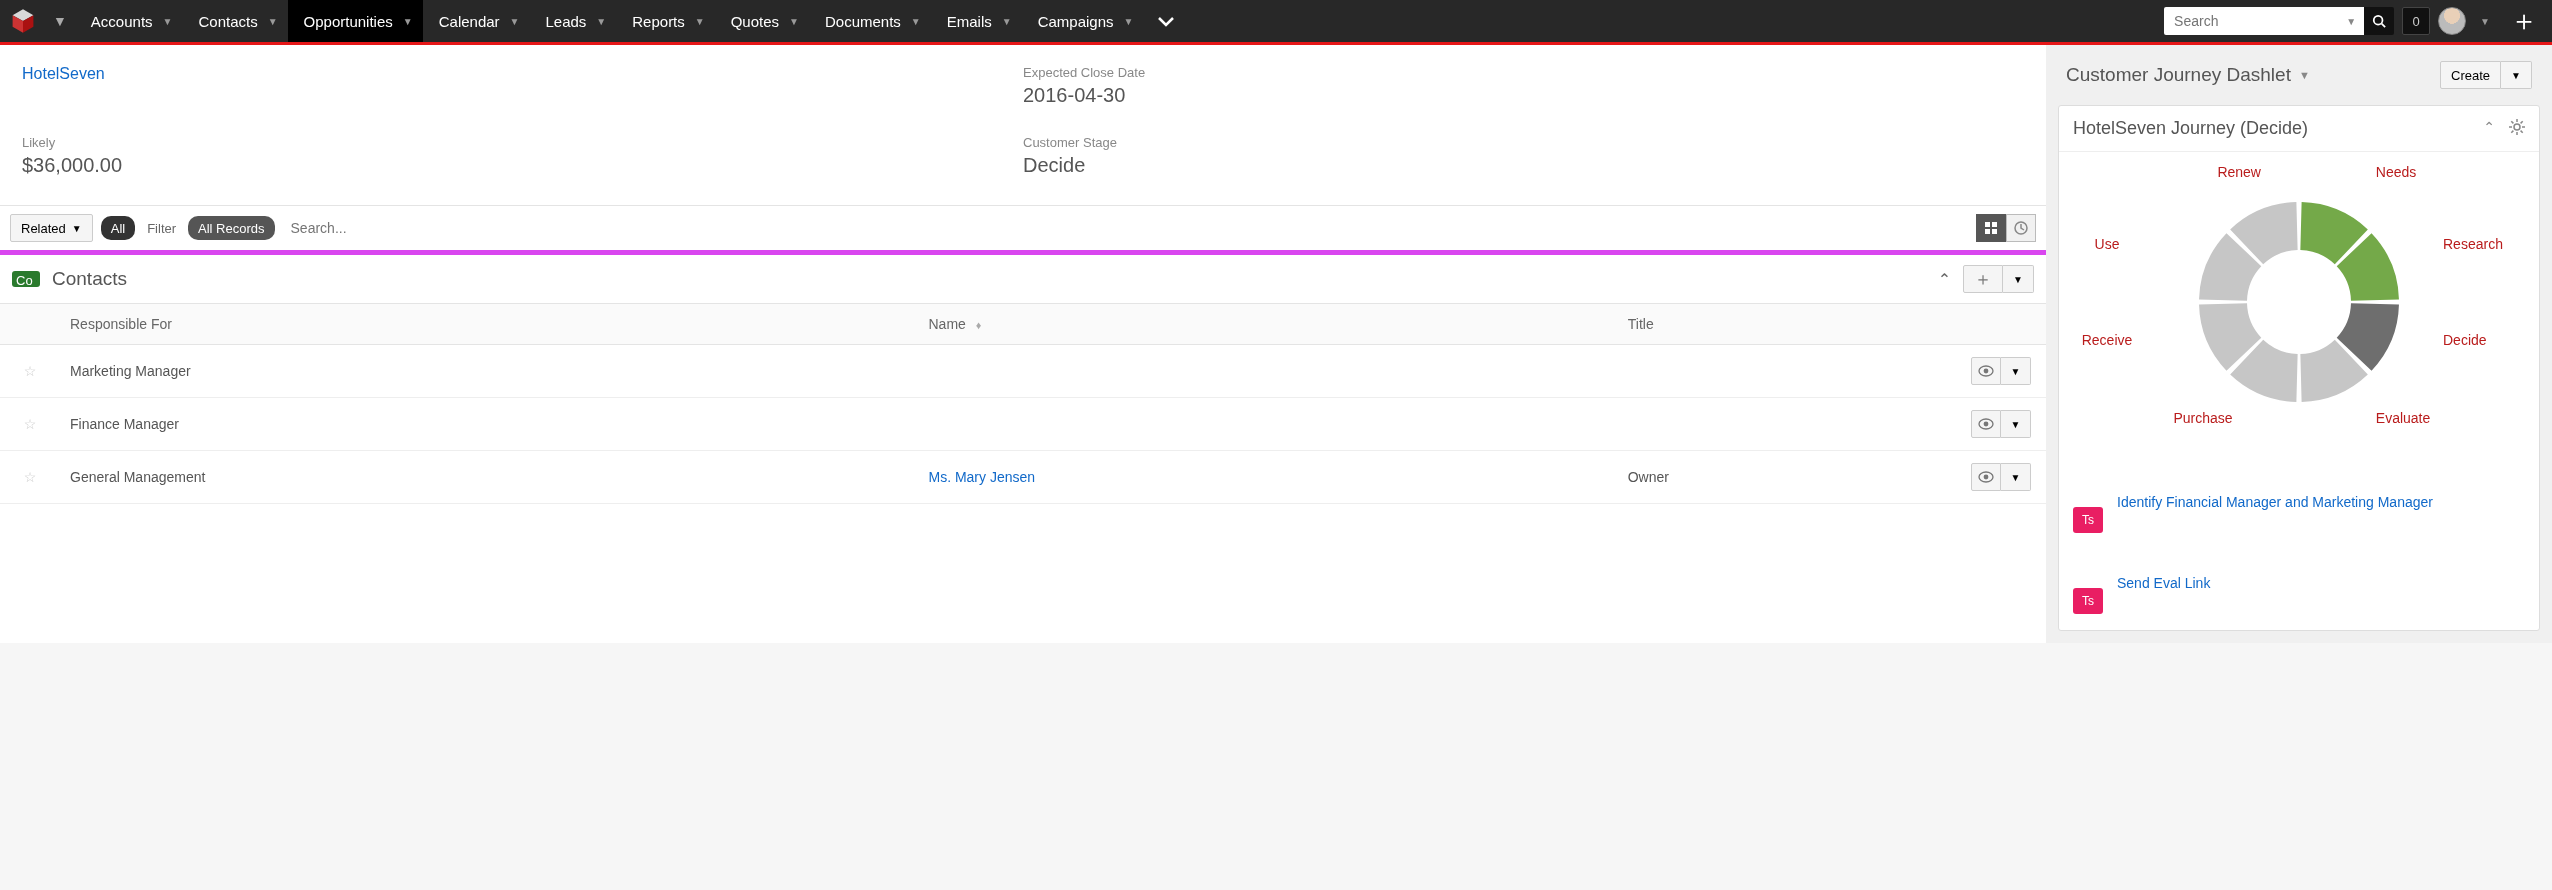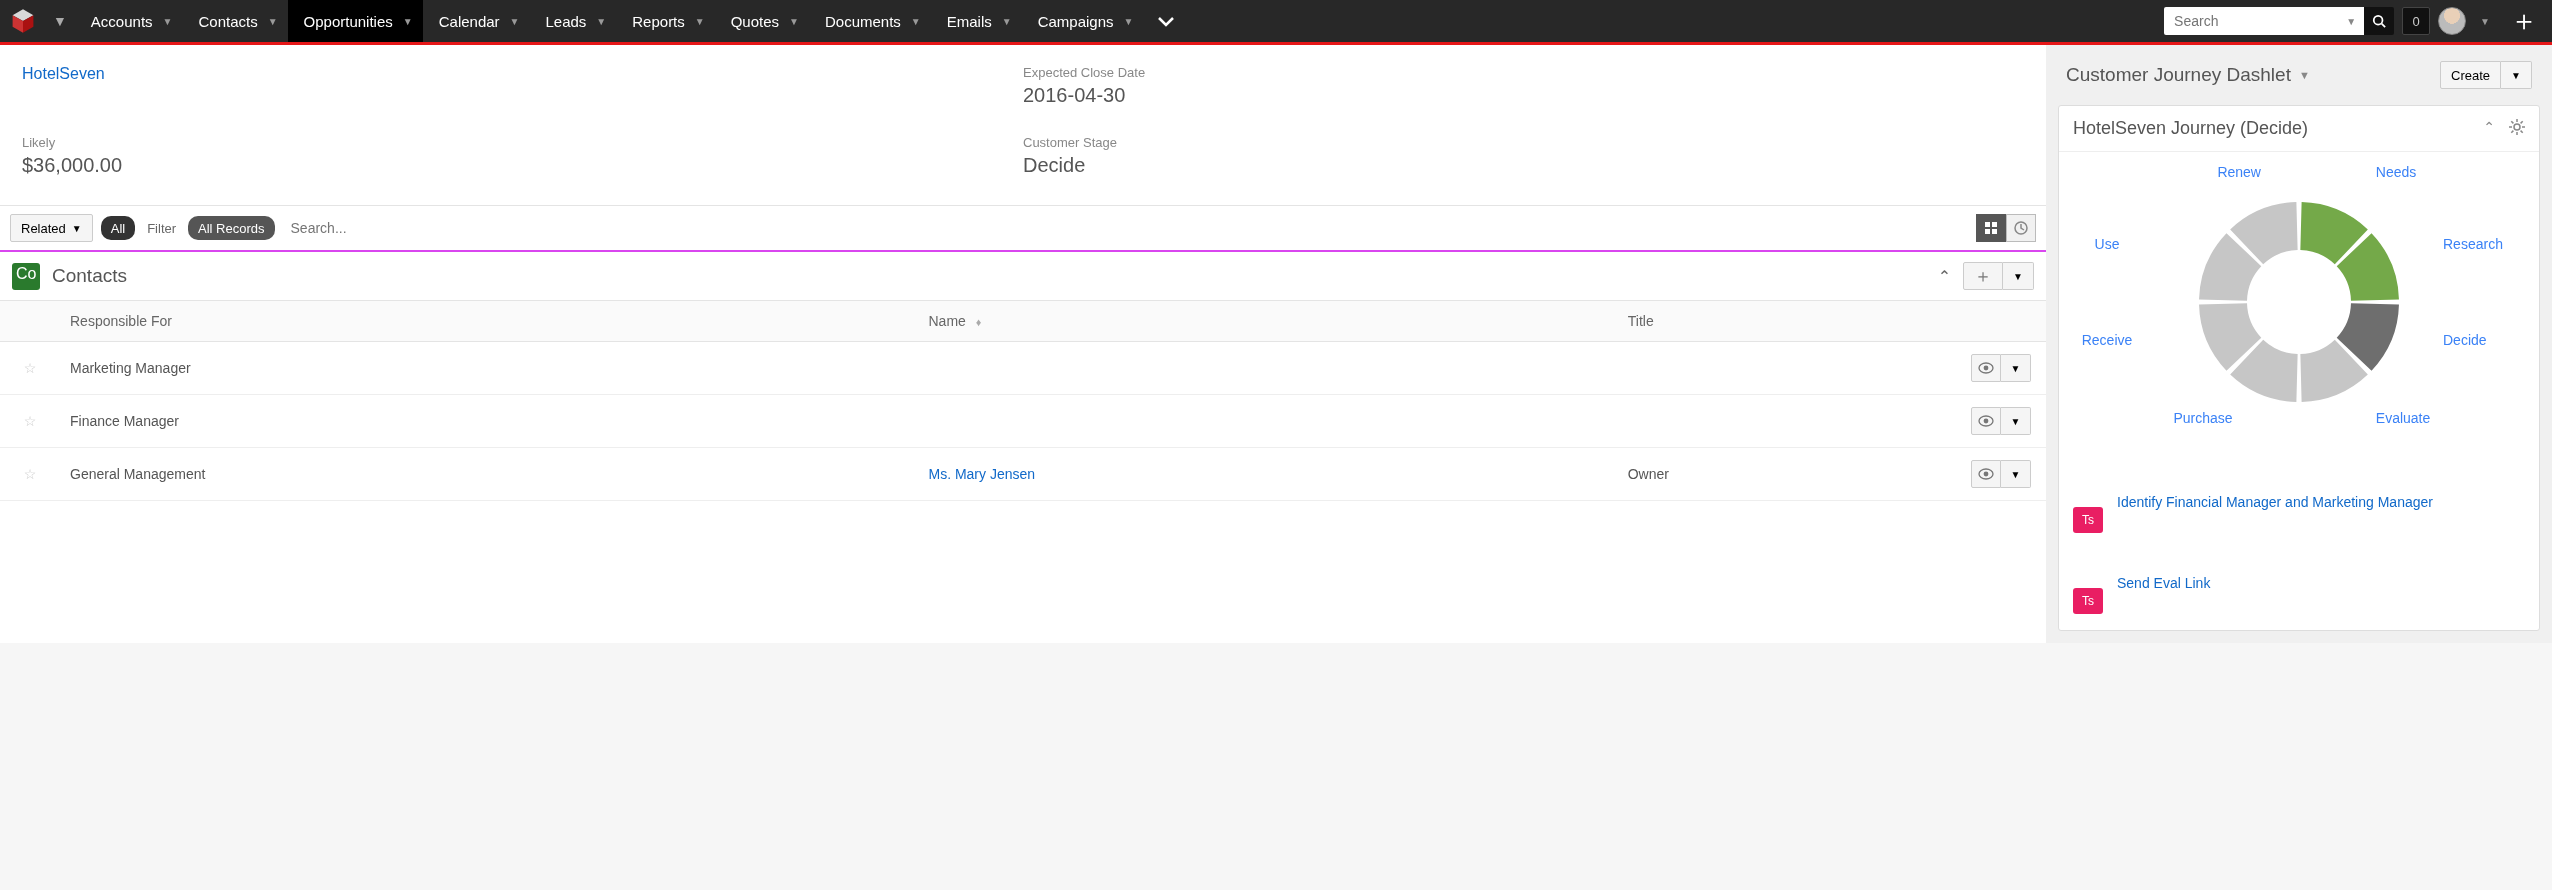--- a/index.html
+++ b/index.html
@@ -144,21 +144,21 @@
     row-gap: 28px;
     border-bottom:1px solid #e4e4e4;
   }
   .field-label{font-size:13px;color:#888;margin-bottom:4px;}
   .field-value{font-size:20px;color:#555;}
   .field-value.link{color:#1169c9;font-size:16px;}
 
   
   .rel-toolbar{
     display:flex; align-items:center; gap:8px;
-    padding:8px 10px; border-bottom:2px solid #d946ef;
+    padding:8px 10px; border-bottom:5px solid #d946ef;
   }
   .btn{
     border:1px solid #ccc; background:#f5f5f5; height:28px;
     display:inline-flex;align-items:center;padding:0 10px;font-size:13px;
     cursor:pointer; border-radius:2px; gap:6px;
   }
   .pill{
     background:#555;color:#fff;border-radius:10px;height:24px;padding:0 10px;
     display:inline-flex;align-items:center;font-size:13px;
   }
@@ -174,21 +174,21 @@
     display:flex;align-items:center;justify-content:center;cursor:pointer;
     color:#666;
   }
   .view-btn.active{background:#565656;color:#fff;border-color:#565656;}
 
   
   .subpanel-hdr{
     display:flex;align-items:center;gap:12px;
     padding:10px 12px;border-bottom:1px solid #e4e4e4;
   }
-  .mod-badge.sm{width:28px;height:27px;font-size:16px;padding:2px 4px;background:#2a7a2d;}
+  .mod-badge.sm{width:28px;height:16px;font-size:13px;padding:2px 4px;background:#2a7a2d;}
   .subpanel-title{font-size:19px;color:#555;}
   .subpanel-actions{margin-left:auto;display:flex;align-items:center;gap:12px;}
   .collapse-caret{color:#666;font-size:16px;cursor:pointer;}
   .btn-group{display:flex;}
   .btn-group .btn{border-radius:0;}
   .btn-group .btn:first-child{border-radius:2px 0 0 2px;}
   .btn-group .btn:last-child{border-left:none;border-radius:0 2px 2px 0;}
 
   table.contacts{
     width:100%; border-collapse:collapse; font-size:14px;
@@ -224,21 +224,21 @@
     display:flex;align-items:center;padding:12px 14px;
     border-bottom:1px solid #eee;
   }
   .card-hdr h3{font-size:18px;font-weight:400;color:#555;}
   .card-hdr .tools{margin-left:auto;display:flex;gap:14px;color:#888;}
   .card-hdr .tools span{cursor:pointer;}
   .wheel-wrap{
     position:relative;height:300px;
   }
   .wheel-label{
-    position:absolute;font-size:14px;color:#3b82f6;
+    position:absolute;font-size:14px;color:#b91c1c;
     white-space:nowrap;
   }
   .task-list{padding:0 14px 16px;}
   .task-row{display:flex;align-items:center;gap:14px;margin-top:18px;}
   .task-badge{
     width:30px;height:26px;background:#e91e63;color:#fff;border-radius:3px;
     display:flex;align-items:center;justify-content:center;font-size:12px;margin-top:37px;
   }
   svg.donut{position:absolute;left:50%;top:50%;transform:translate(-50%,-50%);}
 </style>

